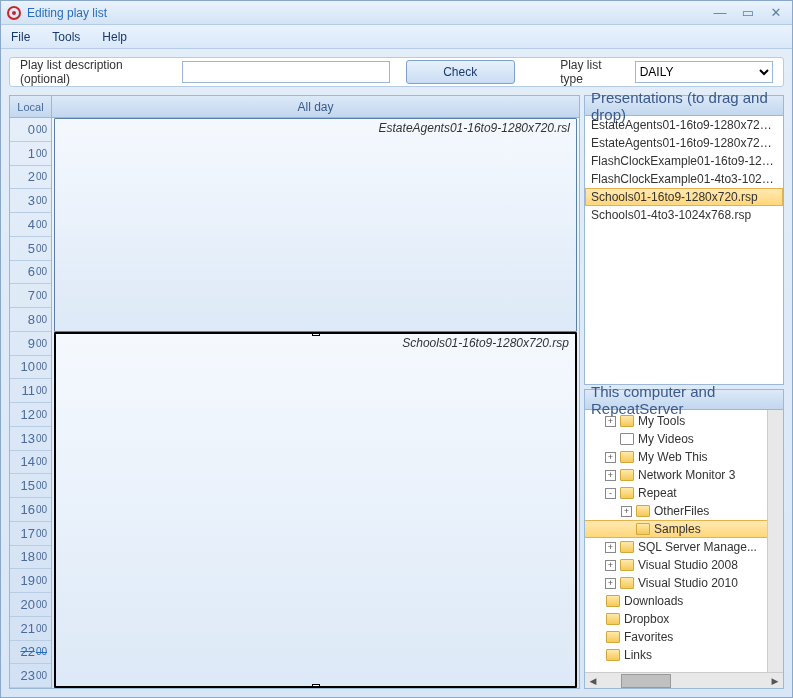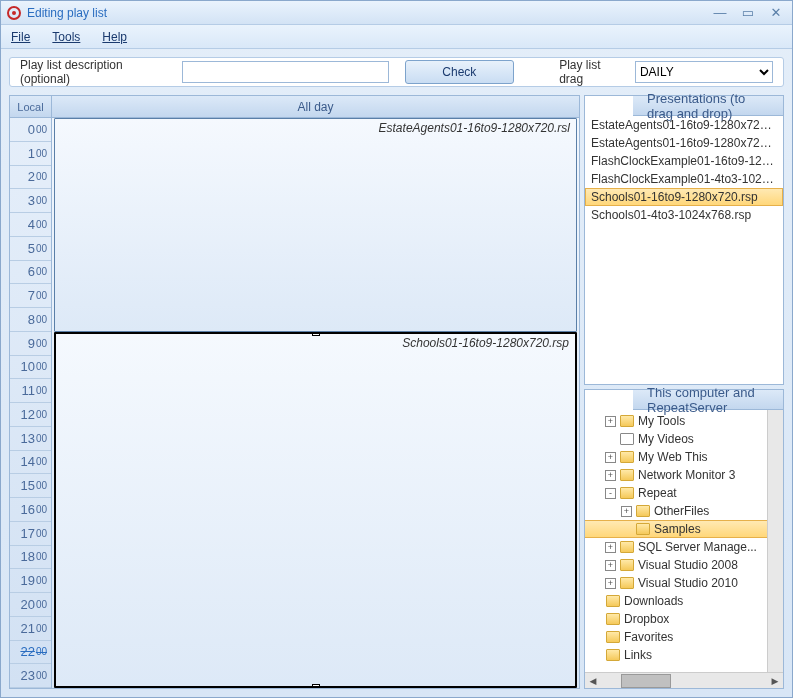--- a/index.html
+++ b/index.html
@@ -8,21 +8,21 @@
 .window { width: 793px; height: 698px; border: 1px solid #8aa8cc; background: linear-gradient(to bottom, #e4eef9, #d8e6f6); display: flex; flex-direction: column; }
 
 .titlebar { height: 24px; background: linear-gradient(to bottom, #eaf3fd, #d3e3f5); display: flex; align-items: center; padding: 0 6px; color: #2a6dc0; border-bottom: 1px solid #b5cce6; }
 .titlebar .app-icon { width: 14px; height: 14px; border-radius: 50%; border: 2px solid #c62828; margin-right: 6px; position: relative; }
 .titlebar .app-icon::after { content: ""; position: absolute; width: 4px; height: 4px; background: #c62828; border-radius: 50%; top: 3px; left: 3px;}
 .titlebar .title { flex: 1; }
 .titlebar .win-btns { display: flex; gap: 8px; color: #5a7fa8; }
 .titlebar .win-btn { width: 20px; height: 16px; display: flex; align-items: center; justify-content: center; cursor: pointer; font-size: 13px; }
 
 .menubar { height: 24px; background: linear-gradient(to bottom, #eaf3fd, #d9e8f8); display: flex; align-items: center; padding: 0 10px; gap: 22px; color: #1a3a6e; border-bottom: 1px solid #b5cce6;}
-.menubar span { cursor: pointer; text-decoration: underline; }
+.menubar span { cursor: pointer; }
 
 .toolbar { margin: 8px; padding: 0 10px; background: #fff; border: 1px solid #b5cce6; border-radius: 3px; display: flex; align-items: center; gap: 8px; }
 .toolbar label { color: #333; }
 .toolbar input[type=text] { width: 210px; height: 22px; border: 1px solid #9cb8d8; padding: 0 4px; }
 .toolbar .spacer { flex: 1; }
 .check-btn { width: 110px; height: 24px; background: linear-gradient(to bottom, #e8f1fb, #c9ddf3); border: 1px solid #7da3cc; border-radius: 3px; color: #1a3a6e; cursor: pointer; }
 .toolbar select { width: 140px; height: 22px; border: 1px solid #9cb8d8; background: #fff; }
 
 .content { flex: 1; display: flex; padding: 0 8px 8px 8px; gap: 4px; min-height: 0; }
 
@@ -35,21 +35,21 @@
 .day-col { flex: 1; display: flex; flex-direction: column; position: relative; text-align: right; }
 .day-col .hdr { height: 22px; border-bottom: 1px solid #9cb8d8; display: flex; align-items: center; justify-content: center; color: #3a5a8a; background: linear-gradient(to bottom,#dce9f8,#c3d7ee);}
 .schedule-body { flex: 1; position: relative; background: linear-gradient(to bottom, #f0f6fd, #d8e6f6); }
 .event { position: absolute; left: 2px; right: 2px; border: 1px solid #5a7fa8; background: linear-gradient(to bottom, #f5f9fe, #dde9f7); padding: 2px 6px; color: #333; font-style: italic; border-radius: 1px; overflow: hidden;}
 .event.selected { border: 2px solid #000; }
 .event .handle { position: absolute; left: 50%; width: 8px; height: 6px; background: #fff; border:1px solid #000; transform: translateX(-50%);}
 .event .handle.top { top:-4px;} .event .handle.bot { bottom:-4px;}
 
 .right { width: 200px; display: flex; flex-direction: column; gap: 4px; }
 .panel { border: 1px solid #9cb8d8; background: #fff; display: flex; flex-direction: column; }
-.panel .phdr { height: 20px; background: linear-gradient(to bottom,#dce9f8,#c3d7ee); border-bottom: 1px solid #9cb8d8; display:flex; align-items:center; padding:0 14px; color:#3a5a8a; font-size:13px;margin-left:48px;}
+.panel .phdr { height: 20px; background: linear-gradient(to bottom,#dce9f8,#c3d7ee); border-bottom: 1px solid #9cb8d8; display:flex; align-items:center; padding:0 6px; color:#3a5a8a; font-size:15px;}
 .plist { flex: 1; overflow-y: auto; }
 .pitem { padding: 2px 6px; color: #333; cursor: pointer; white-space: nowrap; overflow: hidden; text-overflow: ellipsis;}
 .pitem.sel { background: linear-gradient(to bottom,#ffe9b3,#ffd77a); border:1px solid #e6b04a; padding:1px 5px;}
 
 .tree { flex: 1; overflow: auto; padding: 2px 0; position: relative;}
 .tnode { display: flex; align-items: center; height: 18px; padding-left: 6px; color: #333; cursor: pointer; white-space: nowrap;}
 .tnode .exp { width: 11px; height: 11px; border: 1px solid #888; display: inline-flex; align-items:center; justify-content:center; font-size:9px; line-height:9px; margin-right: 4px; background:#fff; color:#555;}
 .tnode .noexp { width: 11px; height:11px; margin-right:4px; display:inline-block;}
 .tnode .ficon { width: 14px; height: 12px; margin-right: 4px; display:inline-block;}
 .folder-icon { background: linear-gradient(to bottom, #ffe9a8, #f5c95a); border: 1px solid #d4a838; border-radius: 1px;}
@@ -83,21 +83,21 @@
     <span>Tools</span>
     <span>Help</span>
   </div>
 
   <div class="toolbar">
     <label>Play list description (optional)</label>
     <input type="text" value="" style="">
     <span class="spacer"></span>
     <button class="check-btn">Check</button>
     <span style="width:30px"></span>
-    <label>Play list drag</label>
+    <label>Play list type</label>
     <select>
       <option>DAILY</option>
     </select>
   </div>
 
   <div class="content">
 
     <div class="left">
       <div class="time-col">
         <div class="hdr">Local</div>

